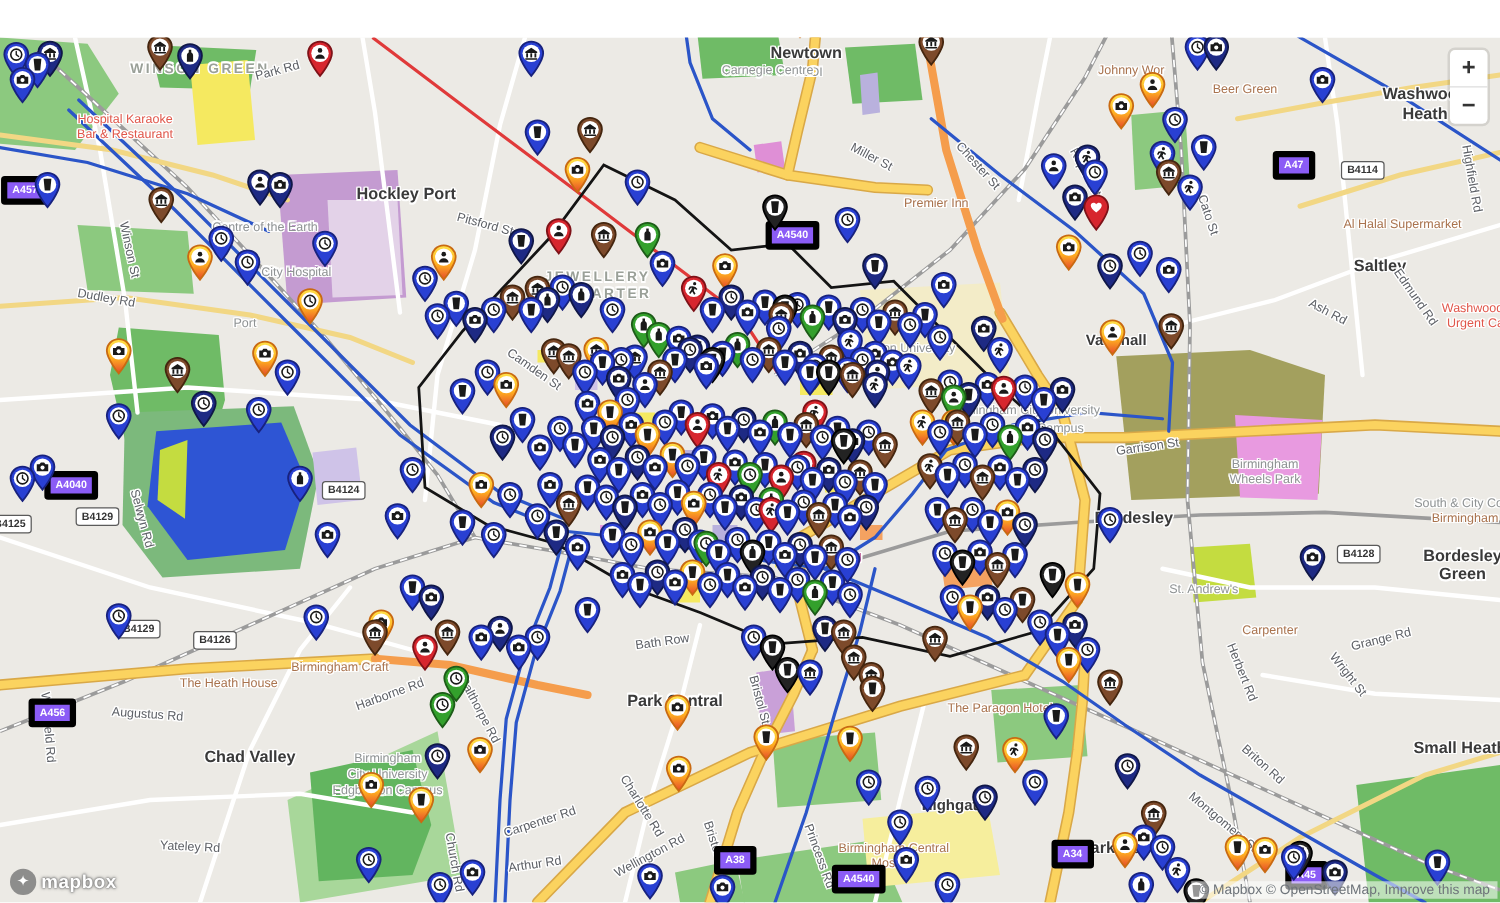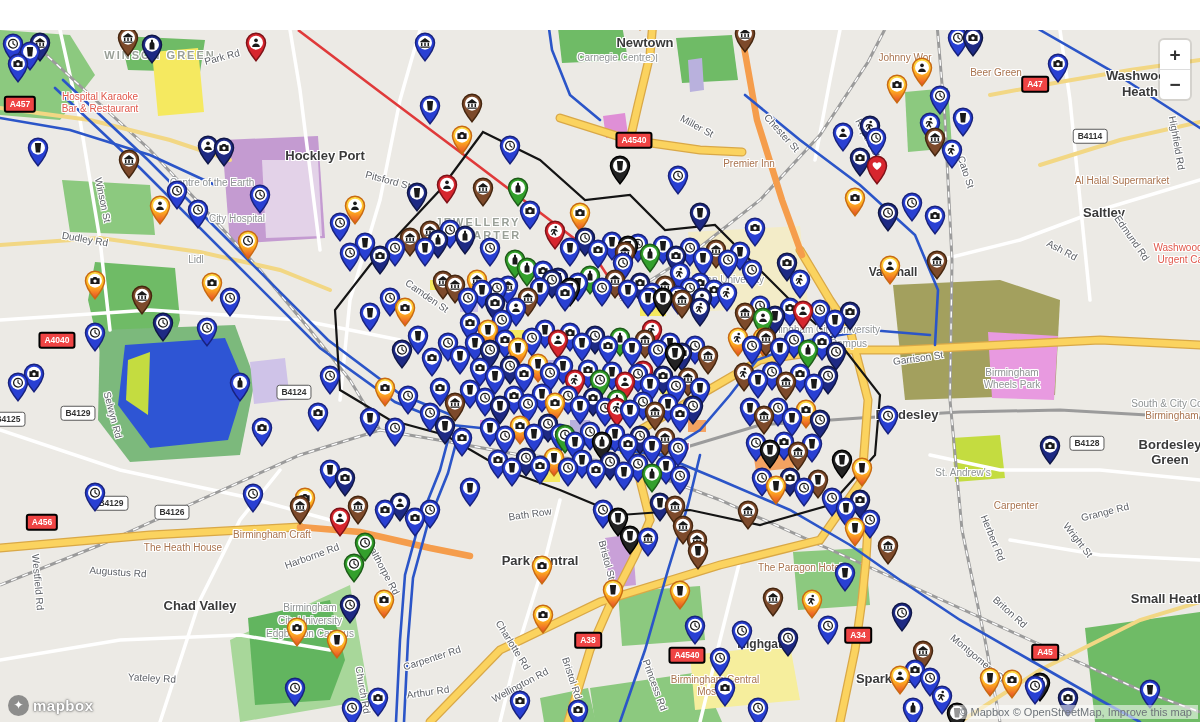--- a/index.html
+++ b/index.html
@@ -19,21 +19,21 @@
   .lp{font-size:13px;font-weight:bold;color:#3a3a3a;}
   .lp2{font-size:12px;font-weight:bold;color:#3a3a3a;}
   .larea{font-size:11px;font-weight:bold;color:#9aa098;letter-spacing:2px;}
   .lroad{font-size:10px;color:#5d6066;}
   .lpoi{font-size:10px;color:#8f9394;}
   .lbrown{font-size:10px;color:#a9734e;}
   .lred{font-size:10px;color:#e0574b;}
   .lpink{font-size:10.5px;color:#c0699c;}
   .badge{position:absolute;transform:translate(-50%,-50%);z-index:60;font-weight:bold;
     font-size:8.5px;line-height:1;padding:2px 4px;border-radius:3px;white-space:nowrap;}
-  .bgreen{background:#ef4444;color:#fff;border:2px solid #000000;}
+  .bgreen{background:#8b5cf6;color:#fff;border:5px solid #000000;margin-top:48px;}
   .bwhite{background:#fff;color:#333;border:1px solid #5a5a5a;}
   
   #zoomctl{position:absolute;right:10px;top:40px;width:30px;background:#fff;border-radius:4px;
     box-shadow:0 0 0 2px rgba(0,0,0,.1);z-index:910;text-align:center;}
   #zoomctl .zbtn{height:29px;line-height:29px;font-size:19px;font-weight:bold;color:#333;cursor:pointer;}
   #zoomctl .zdiv{height:1px;background:#ddd;}
   
   #logo{position:absolute;left:8px;bottom:6px;z-index:910;display:flex;align-items:center;gap:4px;}
   #logo .lcirc{width:21px;height:21px;border-radius:50%;background:rgba(110,110,110,.75);
     color:#fff;font-size:12px;line-height:21px;text-align:center;}
@@ -2929,21 +2929,21 @@
       <div class="lbl lp" style="left: 1170px; top: 414px; transform: translate(-50%, -50%) rotate(0deg);">Bordesley</div>
       <div class="lbl lp" style="left: 1170px; top: 429px; transform: translate(-50%, -50%) rotate(0deg);">Green</div>
       <div class="lbl lp" style="left: 1140px; top: 45px; transform: translate(-50%, -50%) rotate(0deg);">Washwood</div>
       <div class="lbl lp" style="left: 1140px; top: 61px; transform: translate(-50%, -50%) rotate(0deg);">Heath</div>
       <div class="lbl larea" style="left: 160px; top: 25px; transform: translate(-50%, -50%) rotate(0deg);">WINSON GREEN</div>
       <div class="lbl larea" style="left: 478px; top: 192px; transform: translate(-50%, -50%) rotate(0deg);">JEWELLERY</div>
       <div class="lbl larea" style="left: 487px; top: 205px; transform: translate(-50%, -50%) rotate(0deg);">QUARTER</div>
       <div class="lbl lpoi" style="left: 212px; top: 152px; transform: translate(-50%, -50%) rotate(0deg);">Centre of the Earth</div>
       <div class="lbl lpoi" style="left: 237px; top: 188px; transform: translate(-50%, -50%) rotate(0deg);">City Hospital</div>
       <div class="lbl lpoi" style="left: 647px; top: 28px; transform: translate(-50%, -50%) rotate(0deg);">ALDI</div>
-      <div class="lbl lpoi" style="left: 196px; top: 229px; transform: translate(-50%, -50%) rotate(0deg);">Lidl</div>
+      <div class="lbl lpoi" style="left: 196px; top: 229px; transform: translate(-50%, -50%) rotate(0deg);">Port</div>
       <div class="lbl lpoi" style="left: 614px; top: 27px; transform: translate(-50%, -50%) rotate(0deg);">Carnegie Centre</div>
       <div class="lbl lbrown" style="left: 749px; top: 133px; transform: translate(-50%, -50%) rotate(0deg);">Premier Inn</div>
       <div class="lbl lpoi" style="left: 728px; top: 249px; transform: translate(-50%, -50%) rotate(0deg);">Aston University</div>
       <div class="lbl lpoi" style="left: 820px; top: 299px; transform: translate(-50%, -50%) rotate(0deg);">Birmingham City University</div>
       <div class="lbl lpoi" style="left: 822px; top: 313px; transform: translate(-50%, -50%) rotate(0deg);">City Centre Campus</div>
       <div class="lbl lpoi" style="left: 310px; top: 577px; transform: translate(-50%, -50%) rotate(0deg);">Birmingham</div>
       <div class="lbl lpoi" style="left: 310px; top: 590px; transform: translate(-50%, -50%) rotate(0deg);">City University</div>
       <div class="lbl lpoi" style="left: 310px; top: 603px; transform: translate(-50%, -50%) rotate(0deg);">Edgbaston Campus</div>
       <div class="lbl lpoi" style="left: 963px; top: 442px; transform: translate(-50%, -50%) rotate(0deg);">St. Andrew's</div>
       <div class="lbl lpoi" style="left: 1012px; top: 342px; transform: translate(-50%, -50%) rotate(0deg);">Birmingham</div>
@@ -2999,21 +2999,21 @@
       <div class="lbl lroad" style="left: 103px; top: 170px; transform: translate(-50%, -50%) rotate(78deg);">Winson St</div>
       <div class="badge bgreen" style="left: 20px; top: 74px;">A457</div>
       <div class="badge bgreen" style="left: 57px; top: 310px;">A4040</div>
       <div class="badge bgreen" style="left: 42px; top: 492px;">A456</div>
       <div class="badge bgreen" style="left: 634px; top: 110px;">A4540</div>
       <div class="badge bgreen" style="left: 588px; top: 610px;">A38</div>
       <div class="badge bgreen" style="left: 687px; top: 625px;">A4540</div>
       <div class="badge bgreen" style="left: 858px; top: 605px;">A34</div>
       <div class="badge bgreen" style="left: 1045px; top: 622px;">A45</div>
       <div class="badge bgreen" style="left: 1035px; top: 54px;">A47</div>
-      <div class="badge bwhite" style="left: 294px; top: 362px;">B4124</div>
+      <div class="badge bwhite" style="left: 275px; top: 362px;">B4124</div>
       <div class="badge bwhite" style="left: 78px; top: 383px;">B4129</div>
       <div class="badge bwhite" style="left: 8px; top: 389px;">B4125</div>
       <div class="badge bwhite" style="left: 111px; top: 473px;">B4129</div>
       <div class="badge bwhite" style="left: 172px; top: 482px;">B4126</div>
       <div class="badge bwhite" style="left: 1087px; top: 413px;">B4128</div>
       <div class="badge bwhite" style="left: 1090px; top: 106px;">B4114</div>
     </div>
 
 
   <div id="zoomctl">

